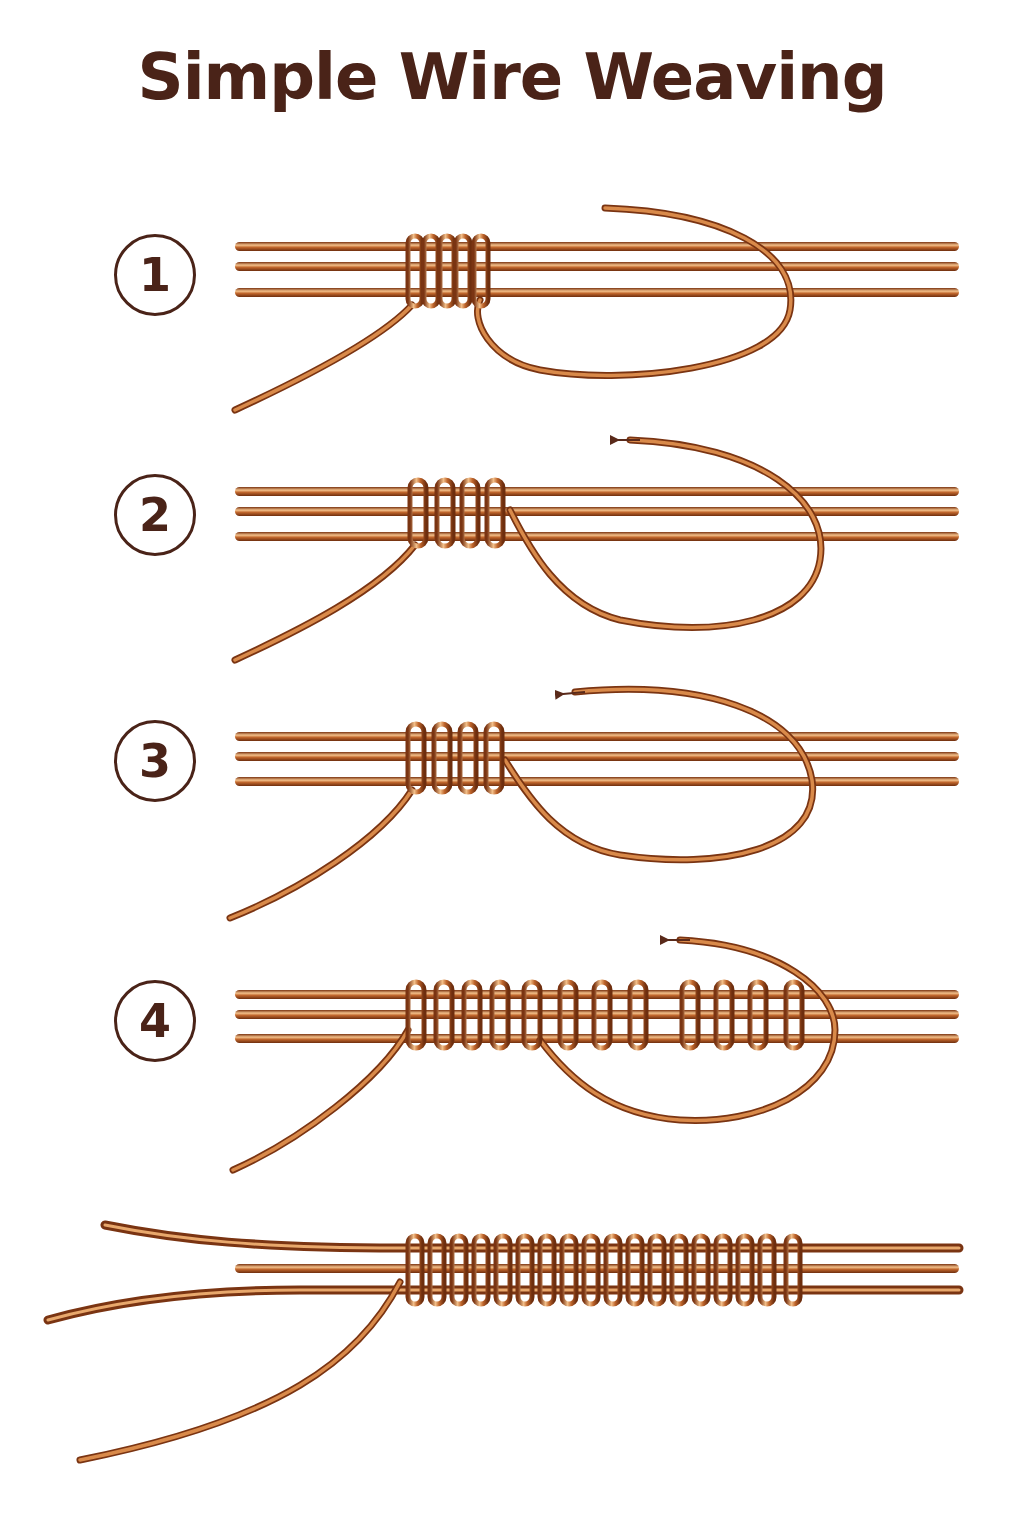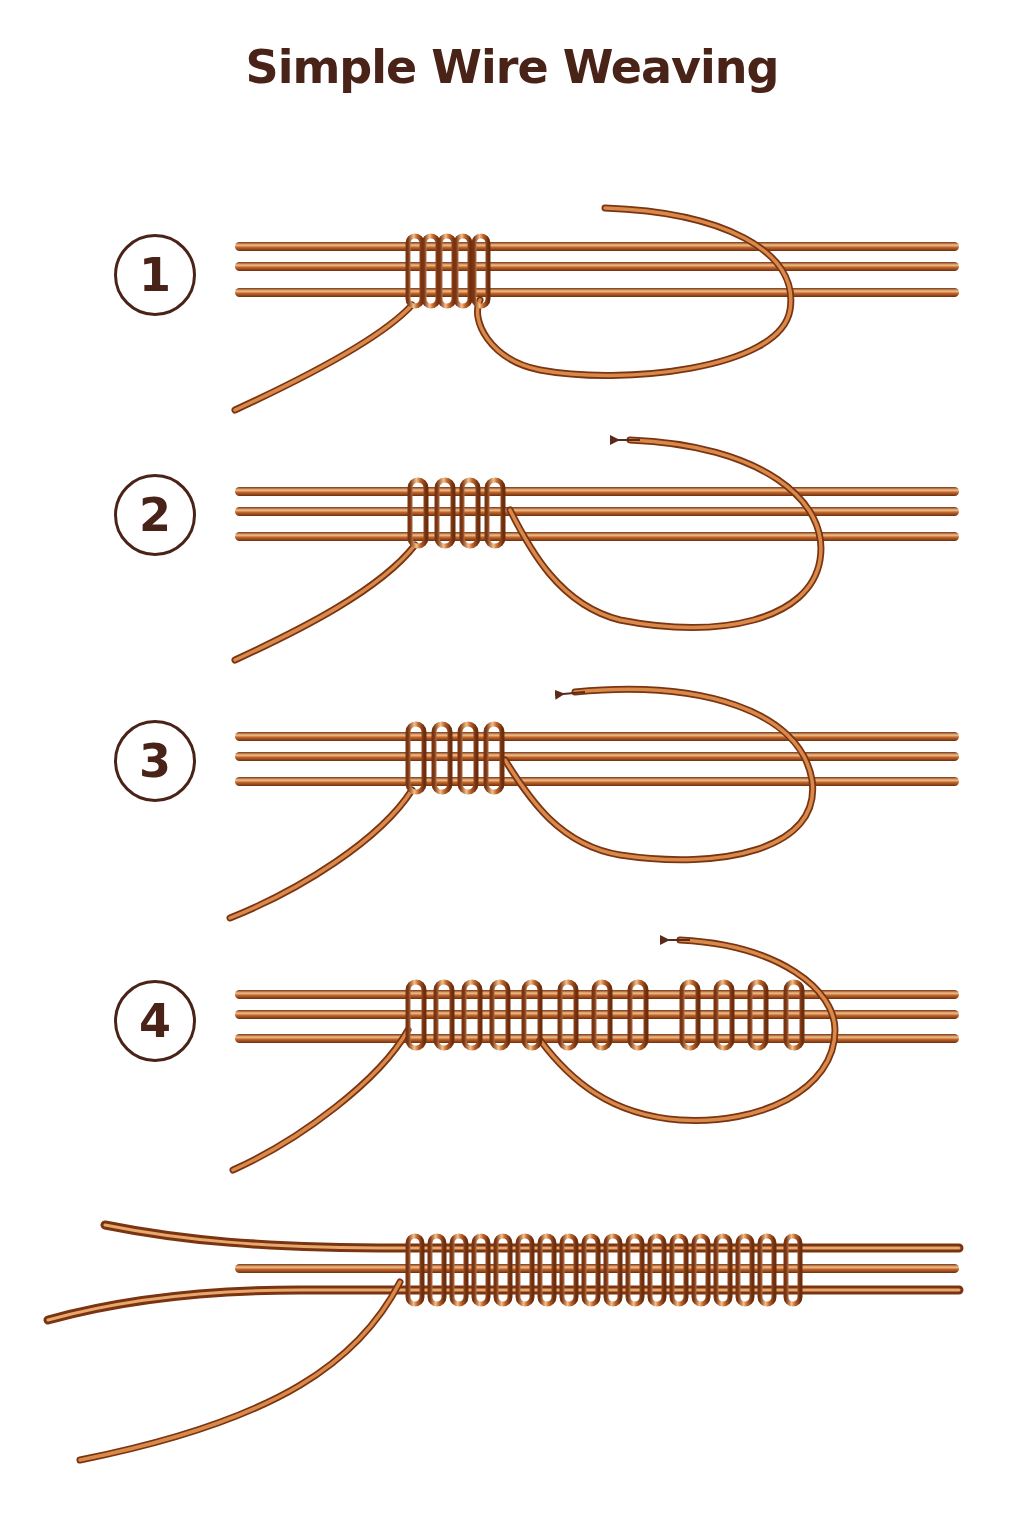--- a/index.html
+++ b/index.html
@@ -2,21 +2,21 @@
 <html><head>
 <meta charset="utf-8">
 <style>
   html, body { margin: 0; padding: 0; }
   body {
     width: 1024px; height: 1536px; background: #ffffff; position: relative; overflow: hidden;
     font-family: "DejaVu Sans", sans-serif;
   }
   .title {
     position: absolute; left: 0; top: 40px; width: 1024px; text-align: center;
-    font-family: "DejaVu Sans", sans-serif; font-weight: bold; font-size: 46px;
+    font-family: "DejaVu Sans", sans-serif; font-weight: bold; font-size: 64px;
     letter-spacing: -1px; color: #4a2318;
   }
   .step-badge {
     position: absolute; width: 82px; height: 82px; border: 3px solid #4a2318; border-radius: 50%;
     box-sizing: border-box; display: flex; align-items: center; justify-content: center;
     font-family: "DejaVu Sans", sans-serif; font-weight: bold; font-size: 46px; color: #4a2318;
   }
   svg.diagram { position: absolute; left: 0; top: 0; }
 </style>
 </head>

